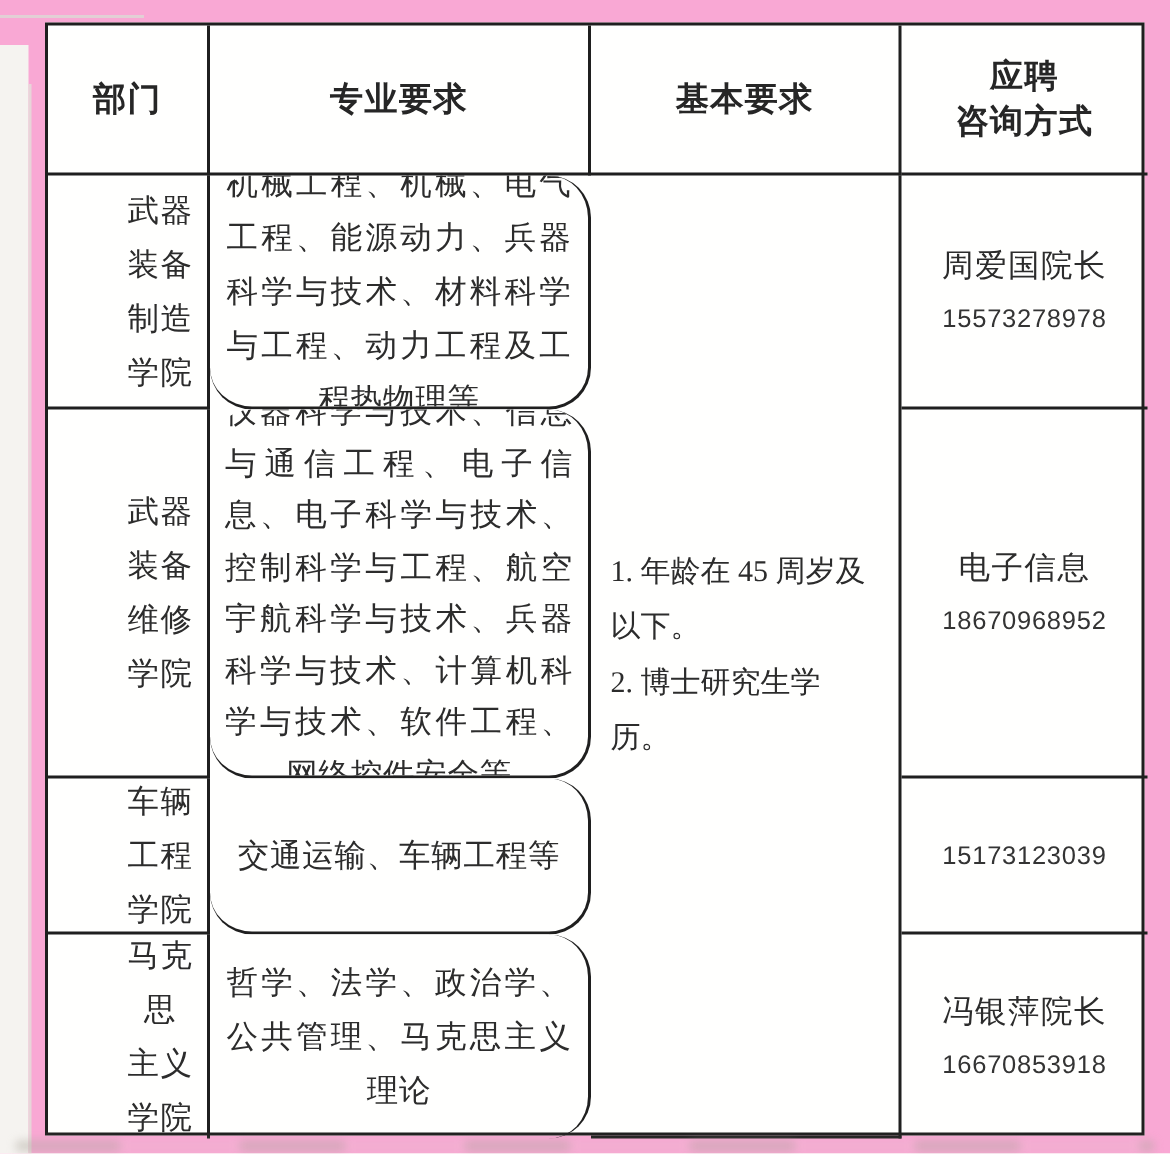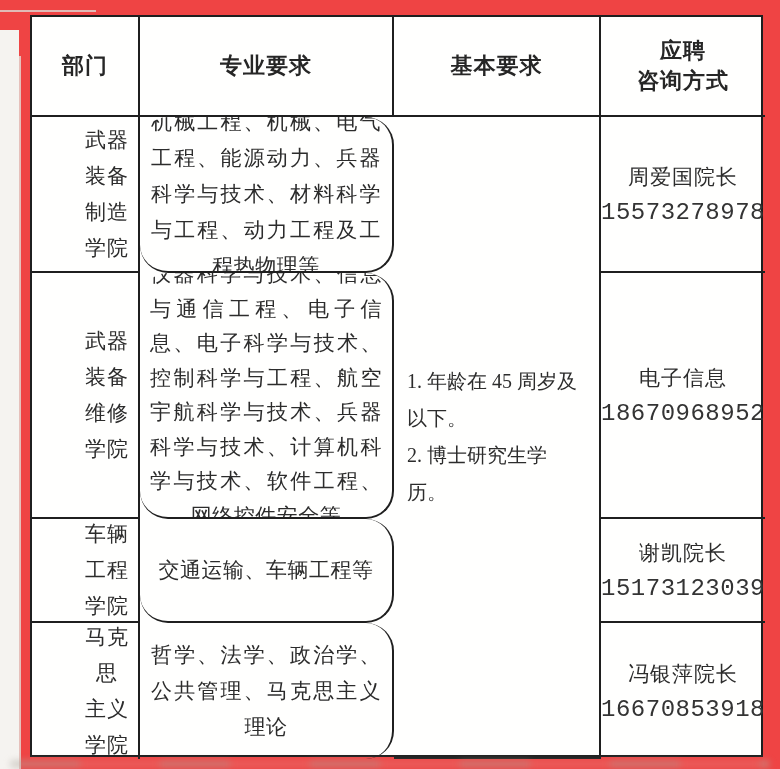--- a/index.html
+++ b/index.html
@@ -4,21 +4,21 @@
 <style>
   * { margin: 0; padding: 0; box-sizing: border-box; }
   html, body { width: 780px; height: 769px; }
   body {
     font-family: "Liberation Serif", "DejaVu Serif", serif;
     background: #fdfdfc;
     position: relative;
     overflow: hidden;
     color: #2c2c2c;
   }
-  .page { position: absolute; inset: 0; background: #ef4444; }
+  .page { position: absolute; inset: 0; background: #f9a8d4; }
 
   
   .artifact-top-line {
     position: absolute; left: 0; top: 10px; width: 96px; height: 2px;
     background: #dcd9d4; opacity: .8;
   }
   .artifact-left-line {
     position: absolute; left: 19px; top: 56px; width: 2px; height: 713px;
     background: #e3e0da; opacity: .8;
   }
@@ -77,22 +77,22 @@
     grid-column: 3; grid-row: 2 / 6;
     font-size: 20px; line-height: 37px;
     padding: 0 13px;
     align-items: flex-start; justify-content: center;
     text-align: left; white-space: pre-line;
   }
 
   .contact { gap: 3px; }
   .contact .name { font-size: 21px; line-height: 33px; letter-spacing: 1px; }
   .contact .phone {
-    font-family: Liberation Mono, monospace;
-    font-size: 24px; line-height: 31px; letter-spacing: 0.5px; color: #343434;
+    font-family: Liberation Sans, sans-serif;
+    font-size: 17px; line-height: 31px; letter-spacing: 0.5px; color: #343434;
   }
 </style>
 </head>
 <body>
 
 <div class="page">
 
   <div class="artifact-top-line"></div>
   <div class="artifact-left-strip"></div>
   <div class="artifact-left-line"></div>
@@ -122,21 +122,20 @@
     <div class="cell major major-r2" style="grid-column:2;grid-row:3">仪器科学与技术、信息与通信工程、电子信息、电子科学与技术、控制科学与工程、航空宇航科学与技术、兵器科学与技术、计算机科学与技术、软件工程、网络控件安全等</div>
     <div class="cell contact last-col" style="grid-column:4;grid-row:3">
       <span class="name">电子信息</span>
       <span class="phone">18670968952</span>
     </div>
 
     <div class="cell dept" style="grid-column:1;grid-row:4">车辆工程
 学院</div>
     <div class="cell major" style="grid-column:2;grid-row:4">交通运输、车辆工程等</div>
     <div class="cell contact last-col" style="grid-column:4;grid-row:4">
-      <span class="name">谢凯院长</span>
       <span class="phone">15173123039</span>
     </div>
 
     <div class="cell dept last-row" style="grid-column:1;grid-row:5">马克思
 主义学院</div>
     <div class="cell major last-row" style="grid-column:2;grid-row:5">哲学、法学、政治学、公共管理、马克思主义理论</div>
     <div class="cell contact last-col last-row" style="grid-column:4;grid-row:5">
       <span class="name">冯银萍院长</span>
       <span class="phone">16670853918</span>
     </div>

